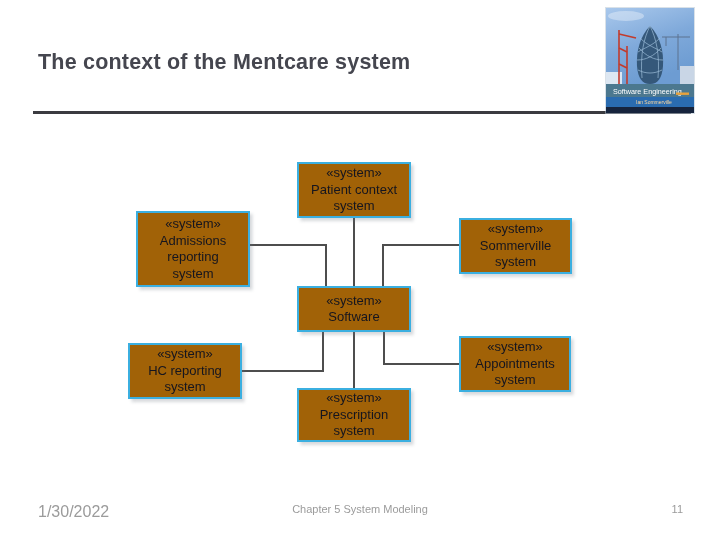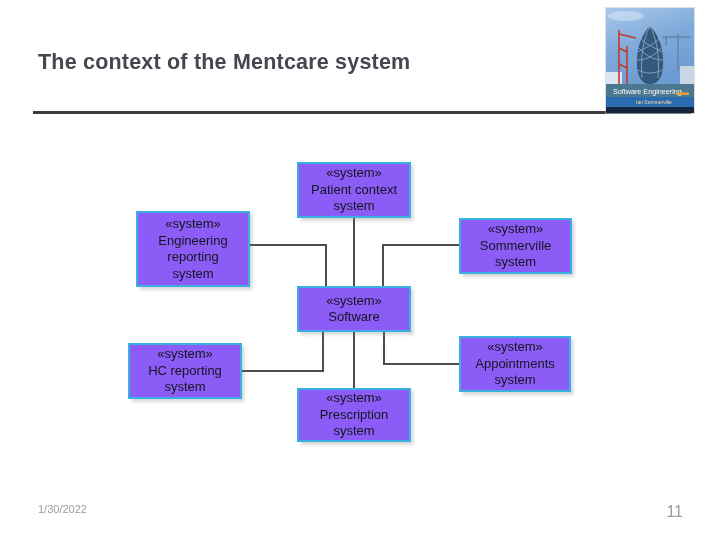--- a/index.html
+++ b/index.html
@@ -27,38 +27,38 @@
   .logo {
     position:absolute; left:606px; top:8px;
     width:88px; height:105px;
     box-shadow:0 0 0 1px rgba(180,195,210,0.5);
   }
 
   
   .sysbox {
     position:absolute;
     border:2px solid #3bafe0;
-    background:#8b5cf6;
+    background:#a16207;
     box-shadow:2.5px 3px 3px rgba(110,120,130,0.28);
     display:flex; flex-direction:column;
     align-items:center; justify-content:center;
     text-align:center;
     color:#15151f;
     font-size:13px; line-height:16.5px;
     box-sizing:border-box;
   }
   .sysbox span { display:block; }
 
   
   .conn { position:absolute; background:#4d4d4d; }
 
   
-  .footer-date   { position:absolute; left:38px;  top:503px; font-size:11px; color:#9b9b9b;text-align:right; }
+  .footer-date   { position:absolute; left:38px;  top:503px; font-size:16px; color:#9b9b9b;text-align:right; }
   .footer-center { position:absolute; left:0; right:0; top:503px; text-align:center; font-size:11px; color:#9b9b9b; }
-  .footer-page   { position:absolute; right:37px; top:503px; font-size:16px; color:#9b9b9b; }
+  .footer-page   { position:absolute; right:37px; top:503px; font-size:11px; color:#9b9b9b; }
 </style>
 </head>
 <body>
 
 <div class="slide">
 
   <div class="title">The context of the Mentcare system</div>
   <div class="rule"></div>
 
   <svg class="logo" viewBox="0 0 88 105">
@@ -123,21 +123,21 @@
   <div class="conn" style="left:383px; top:363px; width:76px; height:2px;"></div>
 
   <div class="sysbox" style="left:297px; top:162px; width:114px; height:56px;">
     <span>«system»</span>
     <span>Patient context</span>
     <span>system</span>
   </div>
 
   <div class="sysbox" style="left:136px; top:211px; width:114px; height:76px;">
     <span>«system»</span>
-    <span>Engineering</span>
+    <span>Admissions</span>
     <span>reporting</span>
     <span>system</span>
   </div>
 
   <div class="sysbox" style="left:459px; top:218px; width:113px; height:56px;">
     <span>«system»</span>
     <span>Sommerville</span>
     <span>system</span>
   </div>
 
@@ -158,15 +158,16 @@
     <span>system</span>
   </div>
 
   <div class="sysbox" style="left:297px; top:388px; width:114px; height:54px;">
     <span>«system»</span>
     <span>Prescription</span>
     <span>system</span>
   </div>
 
   <div class="footer-date">1/30/2022</div>
+  <div class="footer-center">Chapter 5 System Modeling</div>
   <div class="footer-page">11</div>
 
 </div>
 
 </body></html>

